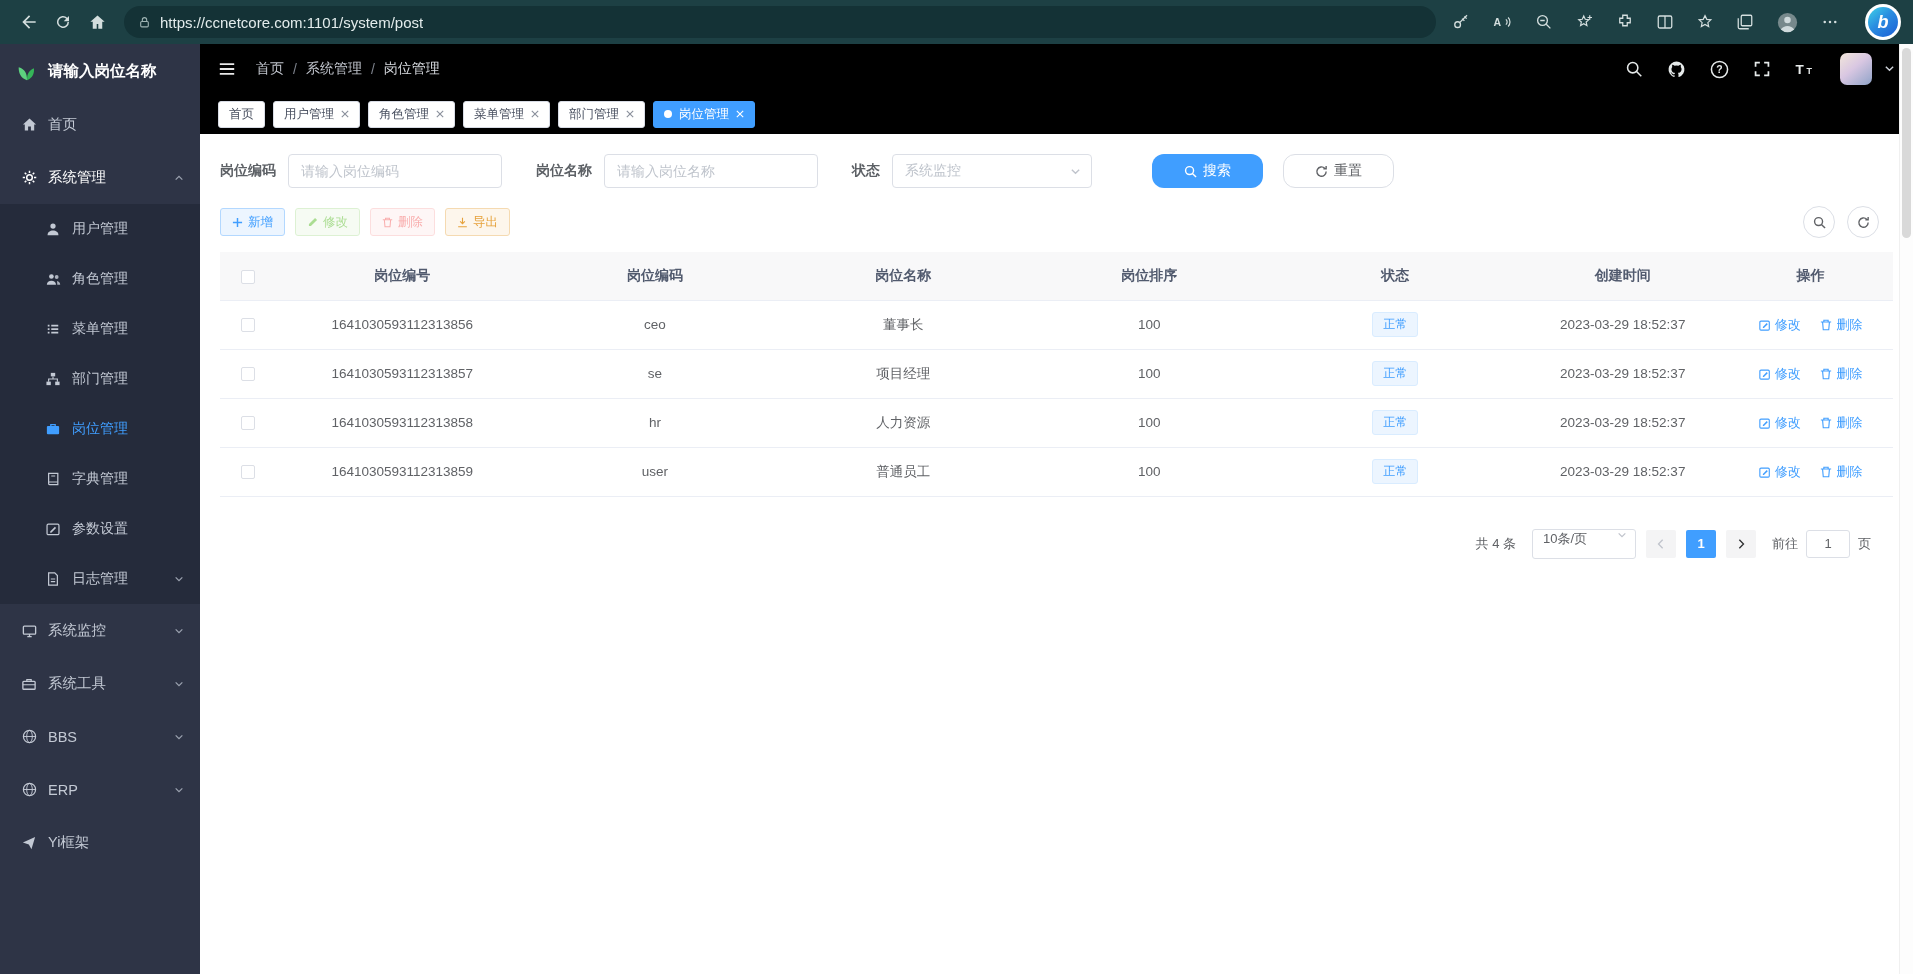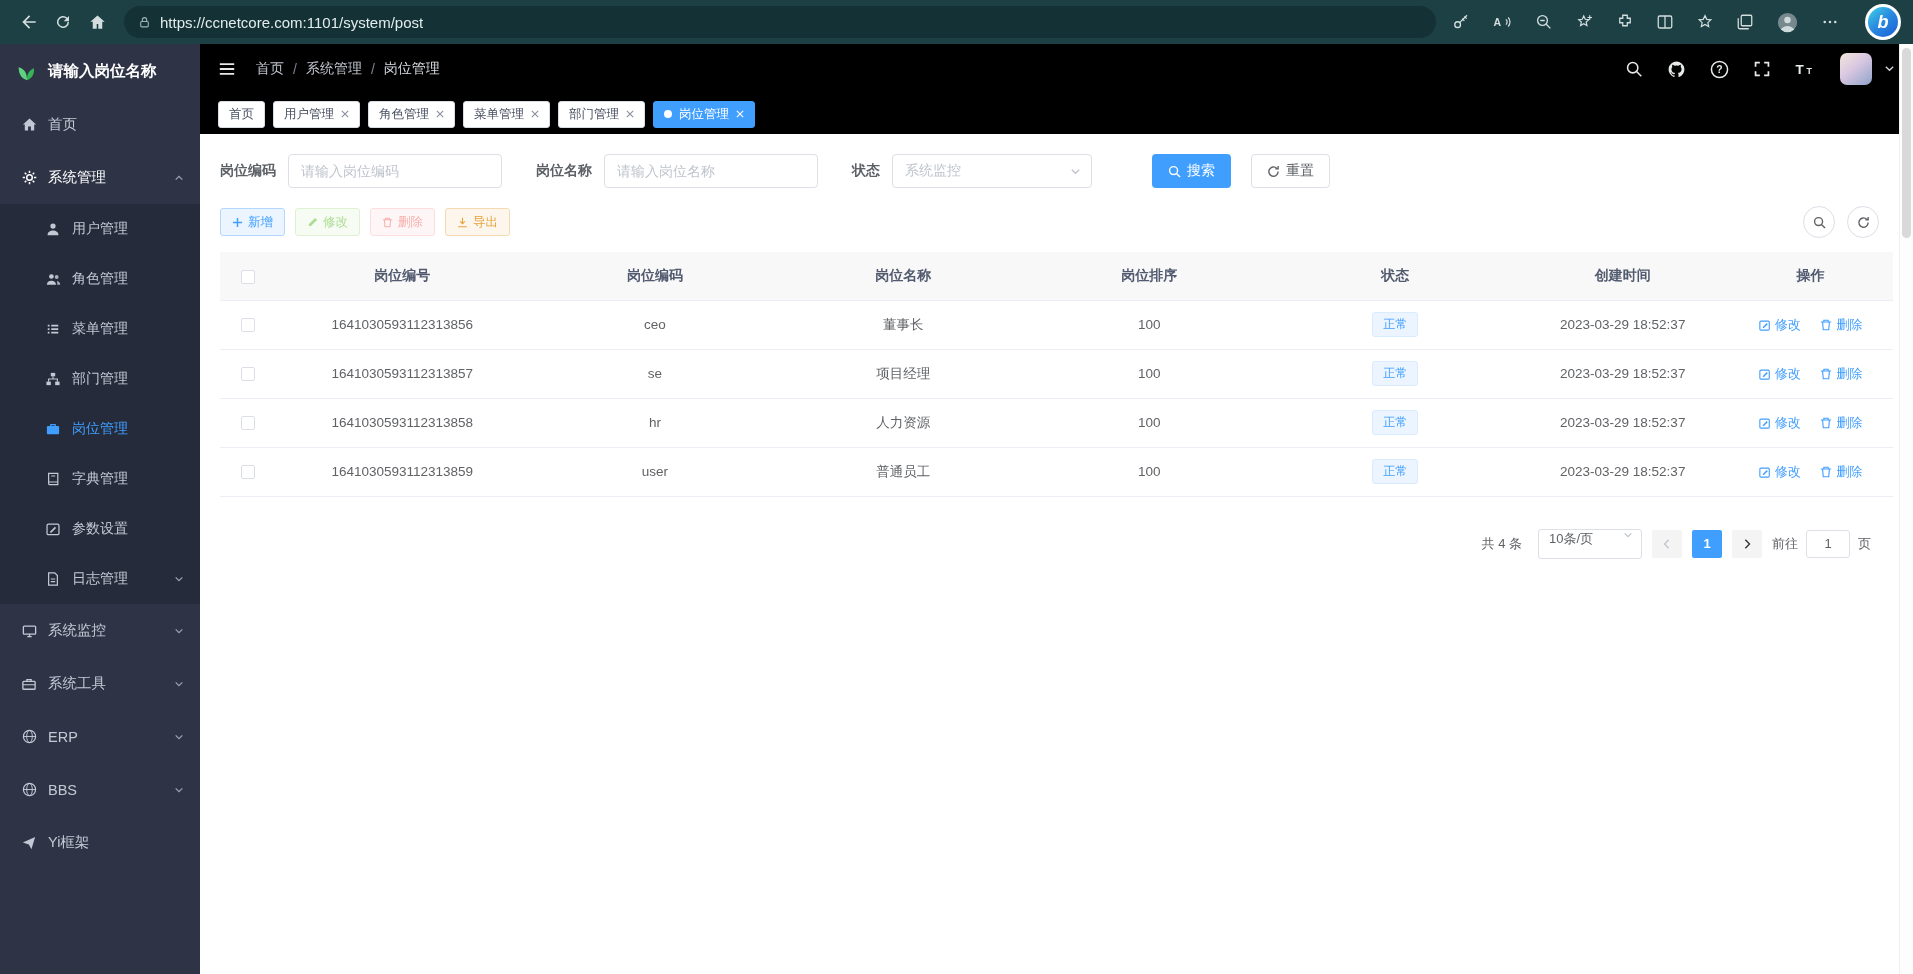--- a/index.html
+++ b/index.html
@@ -54,21 +54,21 @@
 
   
   .content{flex:1 1 auto;background:#fff;padding:14px 20px 0 20px;min-height:0}
 
   .filters{display:flex;align-items:center;margin:6px 0 18px 0}
   .f-group{display:flex;align-items:center;margin-right:34px}
   .f-label{font-weight:bold;color:#5d6166;font-size:14px;margin-right:12px;white-space:nowrap}
   .f-input{width:214px;height:34px;border:1px solid #dcdfe6;border-radius:4px;padding:0 12px;font-size:14px;color:#606266;outline:none;font-family:inherit}
   .f-input::placeholder{color:#bfc4cc}
   .f-select{width:200px;height:34px;border:1px solid #dcdfe6;border-radius:4px;padding:0 10px 0 12px;display:flex;align-items:center;justify-content:space-between;color:#bfc4cc;background:#fff;cursor:pointer}
-  .btn{height:34px;border-radius:4px;border:1px solid transparent;display:inline-flex;align-items:center;gap:6px;padding:0 15px;font-size:14px;cursor:pointer;font-family:inherit}
+  .btn{height:34px;border-radius:12px;border:1px solid transparent;display:inline-flex;align-items:center;gap:6px;padding:0 31px;font-size:14px;cursor:pointer;font-family:inherit}
   .btn-primary{background:#409eff;color:#fff}
   .btn-default{background:#fff;border-color:#dcdfe6;color:#606266}
   .btn-search{margin-left:26px}
   .btn-reset{margin-left:20px}
 
   .toolbar{display:flex;align-items:center;gap:10px;margin-bottom:14px}
   .btn-mini{height:28px;border-radius:3px;border:1px solid transparent;display:inline-flex;align-items:center;gap:5px;padding:0 11px;font-size:12.5px;cursor:pointer;font-family:inherit}
   .b-add{color:#409eff;background:#ecf5ff;border-color:#b3d8ff}
   .b-edit{color:#67c23a;background:#f0f9eb;border-color:#c2e7b0;opacity:.55;cursor:not-allowed}
   .b-del{color:#f56c6c;background:#fef0f0;border-color:#fbc4c4;opacity:.55;cursor:not-allowed}
@@ -89,21 +89,21 @@
   .checkbox{display:inline-block;width:14px;height:14px;border:1px solid #dcdfe6;border-radius:2px;background:#fff;vertical-align:middle;cursor:pointer}
   .tag-status{display:inline-block;height:25px;line-height:23px;padding:0 10px;background:#ecf5ff;border:1px solid #d9ecff;color:#409eff;border-radius:3px;font-size:12px}
   .row-link{color:#409eff;font-size:13px;display:inline-flex;align-items:center;gap:4px;margin:0 8px;cursor:pointer;text-decoration:none}
 
   .pagination{display:flex;align-items:center;justify-content:flex-end;gap:10px;margin-top:32px;font-size:13px;color:#606266;padding-right:22px}
   .pg-total{margin-right:6px}
   .size-select{width:104px;height:30px;border:1px solid #dcdfe6;border-radius:3px;display:flex;justify-content:space-between;padding:0 8px 0 10px;color:#606266;background:#fff;cursor:pointer;font-size:13px}
   .pg-btn{min-width:30px;height:28px;background:#f4f4f5;border-radius:2px;display:flex;align-items:center;justify-content:center;cursor:pointer;color:#303133}
   .pg-btn.disabled{color:#c0c4cc;cursor:not-allowed}
   .pg-btn.active{background:#409eff;color:#fff;font-weight:bold}
-  .pg-goto{display:flex;align-items:center;gap:8px;}
+  .pg-goto{display:flex;align-items:center;gap:8px;margin-left:6px}
   .goto-input{width:44px;height:28px;border:1px solid #dcdfe6;border-radius:3px;text-align:center;font-size:13px;color:#606266;outline:none;font-family:inherit}
 
   
   .scrollbar{position:absolute;top:44px;right:0;bottom:0;width:14px;background:#fdfdfd;border-left:1px solid #f0f0f0}
   .scroll-thumb{position:absolute;top:4px;left:2px;width:9px;height:190px;background:#d9d9d9;border-radius:5px}
 </style>
 </head>
 <body>
 
 <div class="screen">
@@ -341,34 +341,34 @@
             </svg></span>
       </div>
       <div class="menu-item">
         <span class="mi">
             <svg width="15" height="15" viewBox="0 0 16 16">
               <circle cx="8" cy="8" r="6.5" fill="none" stroke="currentColor" stroke-width="1.3"></circle>
               <ellipse cx="8" cy="8" rx="3" ry="6.5" fill="none" stroke="currentColor" stroke-width="1"></ellipse>
               <path d="M1.5 8h13" stroke="currentColor" stroke-width="1"></path>
             </svg>
           </span>
-        <span>ERP</span>
+        <span>BBS</span>
         <span class="chev"><svg width="10" height="10" viewBox="0 0 12 12">
               <path d="M2 4l4 4 4-4" fill="none" stroke="currentColor" stroke-width="1.5"></path>
             </svg></span>
       </div>
       <div class="menu-item">
         <span class="mi">
             <svg width="15" height="15" viewBox="0 0 16 16">
               <circle cx="8" cy="8" r="6.5" fill="none" stroke="currentColor" stroke-width="1.3"></circle>
               <ellipse cx="8" cy="8" rx="3" ry="6.5" fill="none" stroke="currentColor" stroke-width="1"></ellipse>
               <path d="M1.5 8h13" stroke="currentColor" stroke-width="1"></path>
             </svg>
           </span>
-        <span>BBS</span>
+        <span>ERP</span>
         <span class="chev"><svg width="10" height="10" viewBox="0 0 12 12">
               <path d="M2 4l4 4 4-4" fill="none" stroke="currentColor" stroke-width="1.5"></path>
             </svg></span>
       </div>
       <div class="menu-item">
         <span class="mi">
             <svg width="14" height="14" viewBox="0 0 16 16">
               <path d="M1 7.5L15 1l-4.2 14-3-5.3z" fill="currentColor"></path>
             </svg>
           </span>

